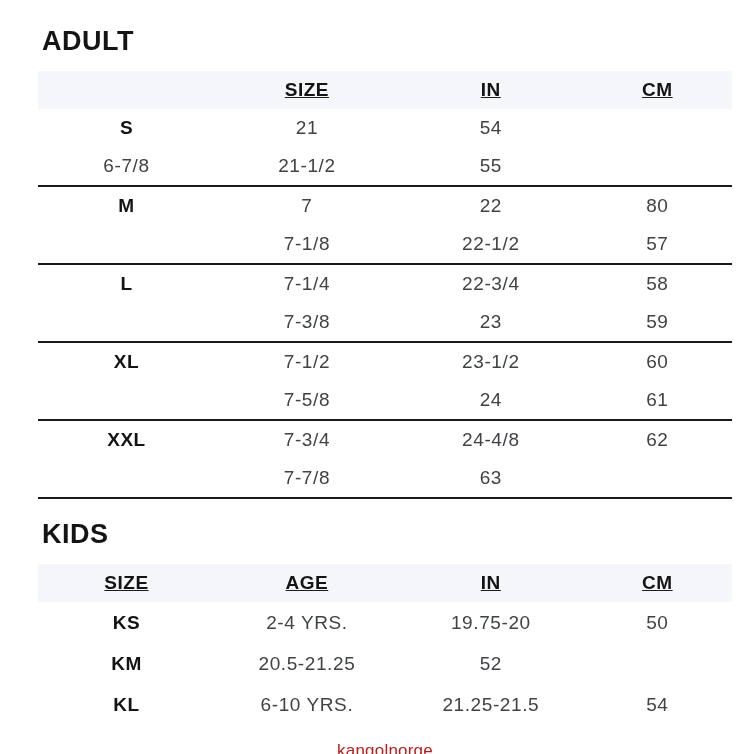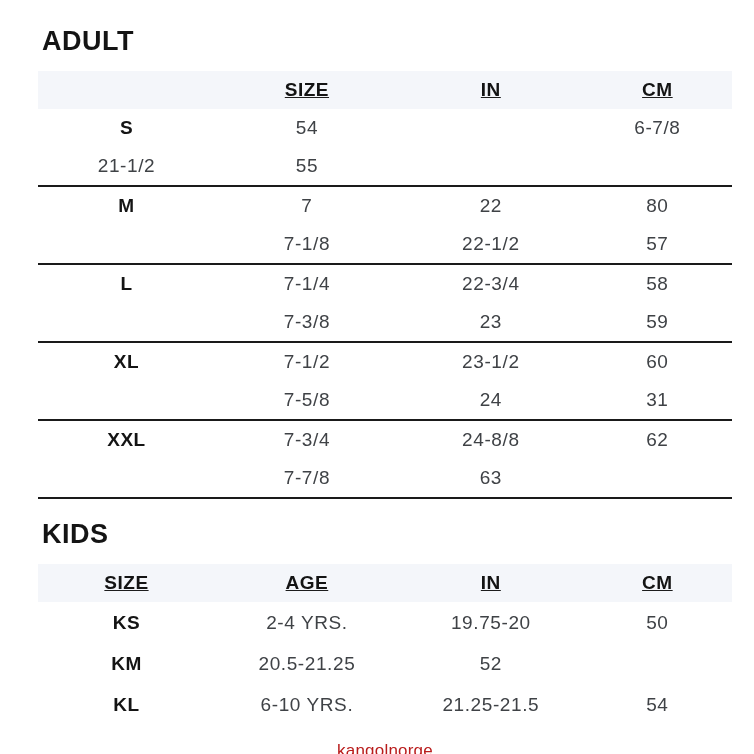--- a/index.html
+++ b/index.html
@@ -85,20 +85,21 @@
   <div class="adult-table">
     <div class="thead">
       <div class="th"></div>
       <div class="th">SIZE</div>
       <div class="th">IN</div>
       <div class="th">CM</div>
     </div>
 
     <div class="t-group">
       <div class="cell-label">S</div>
+      <div class="cell-data">21</div>
       <div class="cell-data">54</div>
       <div class="cell-label"></div>
       <div class="cell-data">6-7/8</div>
       <div class="cell-data">21-1/2</div>
       <div class="cell-data">55</div>
     </div>
 
     <div class="t-group">
       <div class="cell-label">M</div>
       <div class="cell-data">7</div>
@@ -122,27 +123,27 @@
     </div>
 
     <div class="t-group">
       <div class="cell-label">XL</div>
       <div class="cell-data">7-1/2</div>
       <div class="cell-data">23-1/2</div>
       <div class="cell-data">60</div>
       <div class="cell-label"></div>
       <div class="cell-data">7-5/8</div>
       <div class="cell-data">24</div>
-      <div class="cell-data">31</div>
+      <div class="cell-data">61</div>
     </div>
 
     <div class="t-group">
       <div class="cell-label">XXL</div>
       <div class="cell-data">7-3/4</div>
-      <div class="cell-data">24-8/8</div>
+      <div class="cell-data">24-4/8</div>
       <div class="cell-data">62</div>
       <div class="cell-label"></div>
       <div class="cell-data">7-7/8</div>
       <div class="cell-data">63</div>
     </div>
   </div>
 
   <h1 class="section-title kids">KIDS</h1>
 
   <div class="kids-table">

